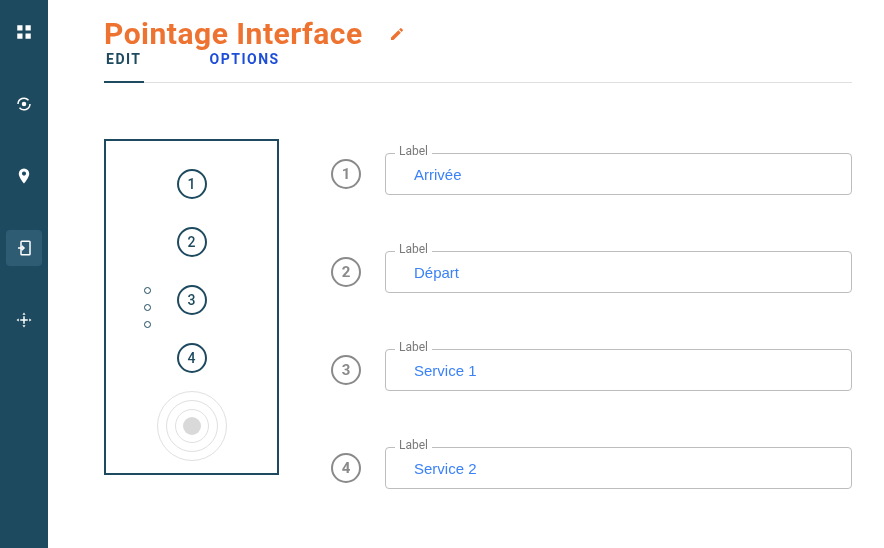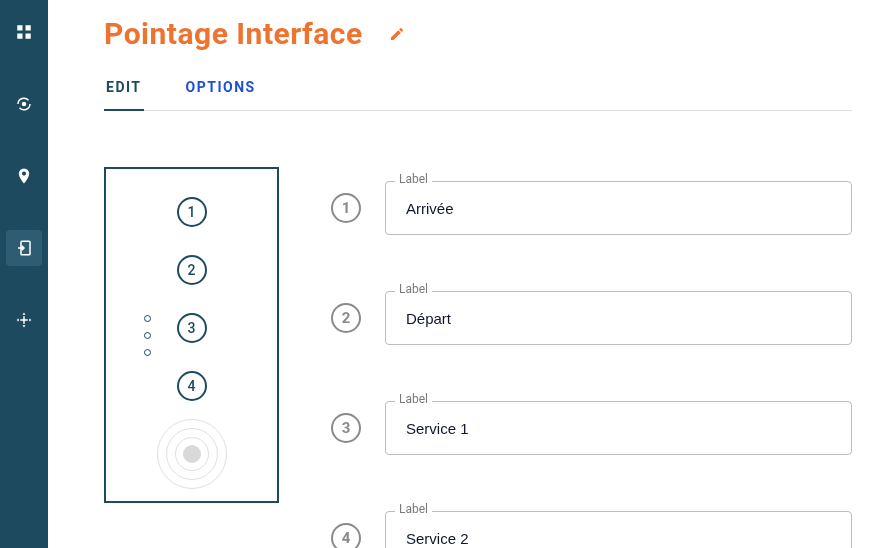--- a/index.html
+++ b/index.html
@@ -13,21 +13,21 @@
   .side-item svg { width:18px; height:18px; display:block; }
 
   
   .main { flex:1; padding:16px 32px 0 56px; min-width:0; }
   .title-row { display:flex; align-items:center; gap:26px; }
   .title { color:#ee7330; font-size:30px; font-weight:700; margin:0; letter-spacing:0.5px; }
   .title-edit { color:#ee7330; cursor:pointer; }
   .title-edit svg { width:16px; height:16px; display:block; }
 
   
-  .tabs { display:flex; gap:40px; border-bottom:1px solid #e0e0e0; margin-top:28px; }
+  .tabs { display:flex; gap:64px; border-bottom:1px solid #e0e0e0; }
   .tab { padding:0 2px 14px 2px; font-size:14px; font-weight:700; letter-spacing:1.5px; color:#1d4ed8; cursor:pointer; border-bottom:2px solid transparent; margin-bottom:-1px; }
   .tab.active { color:#1e4a5f; border-bottom-color:#1e4a5f; }
 
   
   .content { display:flex; margin-top:56px; gap:52px; align-items:flex-start; }
 
   
   .device { width:175px; height:336px; border:2px solid #1e4a5f; position:relative; display:flex; flex-direction:column; align-items:center; padding-top:28px; }
   .dev-btn { width:30px; height:30px; border:2px solid #1e4a5f; border-radius:50%; color:#1e4a5f; display:flex; align-items:center; justify-content:center; font-size:14px; font-weight:500; margin-bottom:28px; }
   .dev-dots { position:absolute; left:38px; top:146px; display:flex; flex-direction:column; gap:10px; }
@@ -38,21 +38,21 @@
   .ring.r2 { width:52px; height:52px; }
   .ring.r3 { width:34px; height:34px; }
   .ring-core { position:absolute; width:18px; height:18px; background:#d9d9d9; border-radius:50%; top:50%; left:50%; transform:translate(-50%,-50%); }
 
   
   .fields { flex:1; display:flex; flex-direction:column; gap:56px; padding-top:14px; min-width:0; }
   .field-row { display:flex; align-items:center; gap:24px; }
   .field-num { width:30px; height:30px; border:2px solid #8a8a8a; border-radius:50%; color:#8a8a8a; display:flex; align-items:center; justify-content:center; font-size:15px; font-weight:700; flex:none; }
   .field-wrap { position:relative; flex:1; min-width:0;border-radius:21px; }
   .field-legend { position:absolute; top:-9px; left:10px; background:#fff; padding:0 4px; font-size:12px; color:#7a7a7a; }
-  .field-input { width:100%; height:54px; border:1px solid #bdbdbd; border-radius:4px; padding:0 20px; font-size:15px; color:#0f172a; outline:none; }
+  .field-input { width:100%; height:42px; border:1px solid #bdbdbd; border-radius:4px; padding:0 28px; font-size:15px; color:#3b82f6; outline:none; }
 </style>
 </head>
 <body>
 
 <nav class="sidebar">
   <div class="side-item">
     <svg viewBox="0 0 24 24" fill="currentColor">
         <rect x="3" y="3" width="7" height="7"></rect>
         <rect x="14" y="3" width="7" height="7"></rect>
         <rect x="3" y="14" width="7" height="7"></rect>

